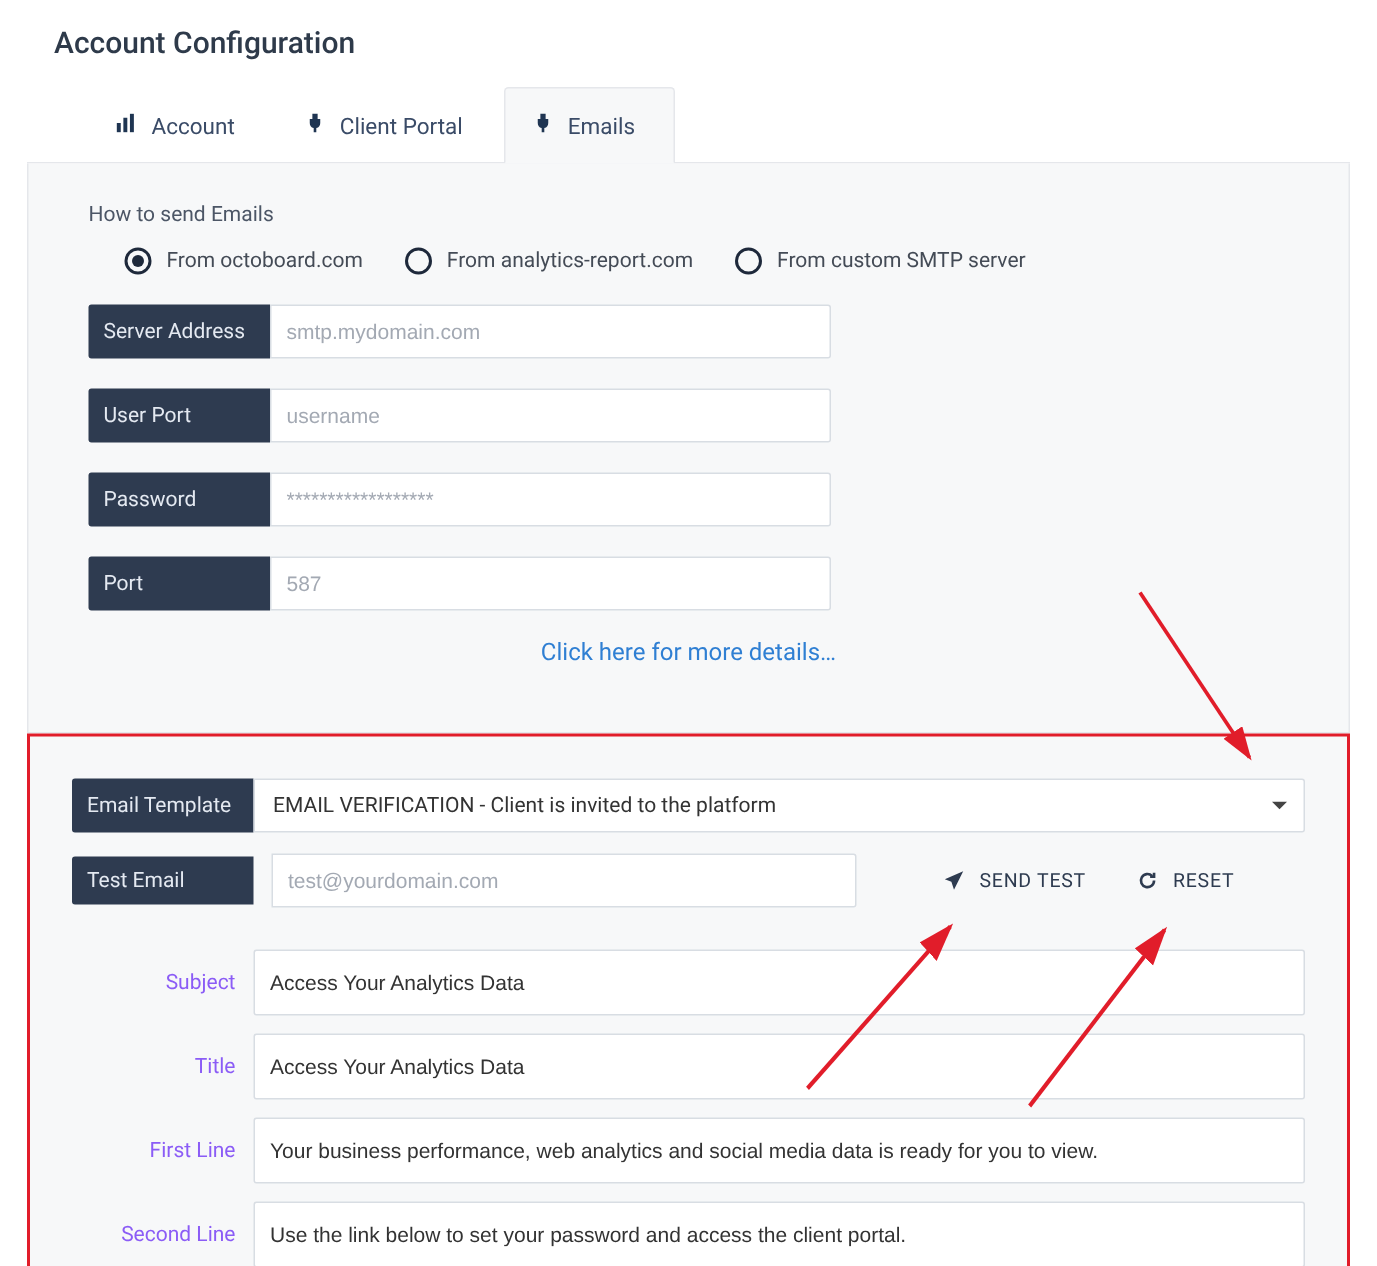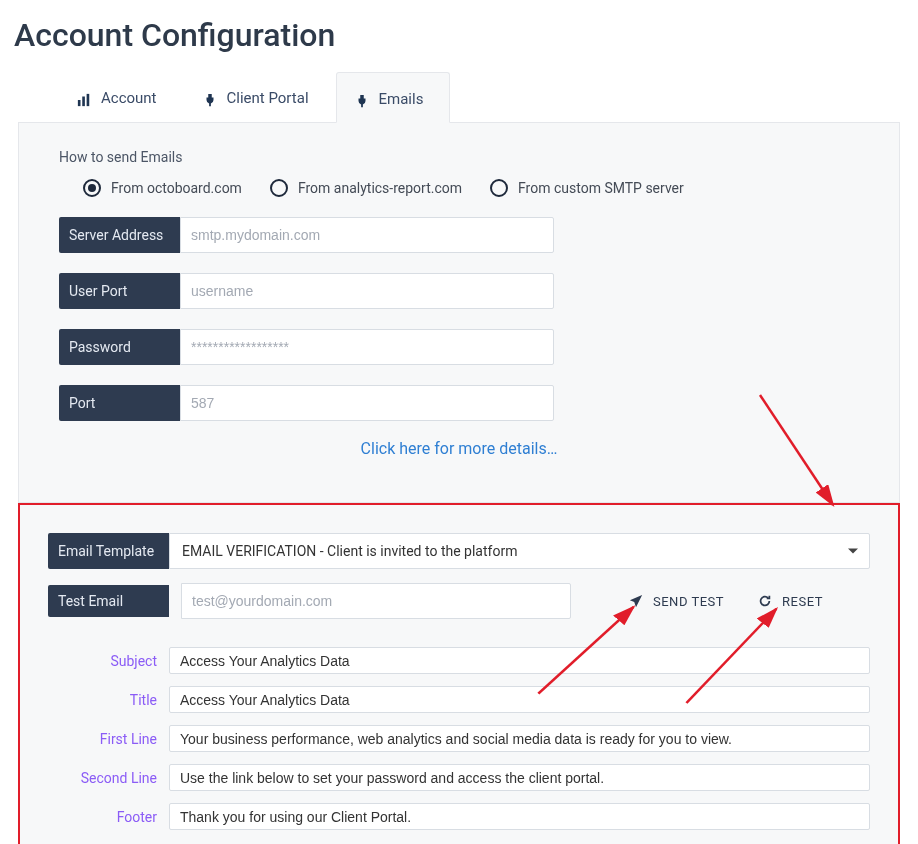--- a/index.html
+++ b/index.html
@@ -4,36 +4,36 @@
 <style>
   * { box-sizing: border-box; margin: 0; padding: 0; }
   body {
     font-family: -apple-system, BlinkMacSystemFont, "Segoe UI", Roboto, Arial, sans-serif;
     background: #ffffff;
     color: #444;
     font-size: 14px;
     width: 918px;
   }
   .page-title {
-    font-size: 32px;
+    font-size: 20px;
     font-weight: 500;
     color: #2e3a4a;
-    padding: 16px 18px 18px 14px;
+    padding: 16px 18px 18px 36px;
   }
   .panel-wrap {
     padding: 0 0 0 0;
   }
   .tabs {
     display: flex;
     padding-left: 40px;
     border-bottom: 1px solid #e5e7eb;
   }
   .tab {
     display: flex;
-    align-items: flex-end;
+    align-items: flex-start;
     gap: 10px;
     padding: 16px 26px 14px 18px;
     cursor: pointer;
     color: #1f3552;
     font-size: 15px;
     border: 1px solid transparent;
   }
   .tab.active {
     background: #f7f8f9;
     border: 1px solid #e5e7eb;
@@ -186,21 +186,21 @@
   }
   .right-label {
     width: 121px;
     text-align: right;
     padding-right: 12px;
     color: #8b5cf6;
     font-size: 14px;
   }
   .grow-input {
     flex: 1;
-    height: 27px;
+    height: 44px;
     border: 1px solid #d8dde3;
     background: #fff;
     padding: 0 10px;
     font-size: 14px;
     color: #333;
     outline: none;
     border-radius: 2px;
   }
   .annotations {
     position: absolute;

